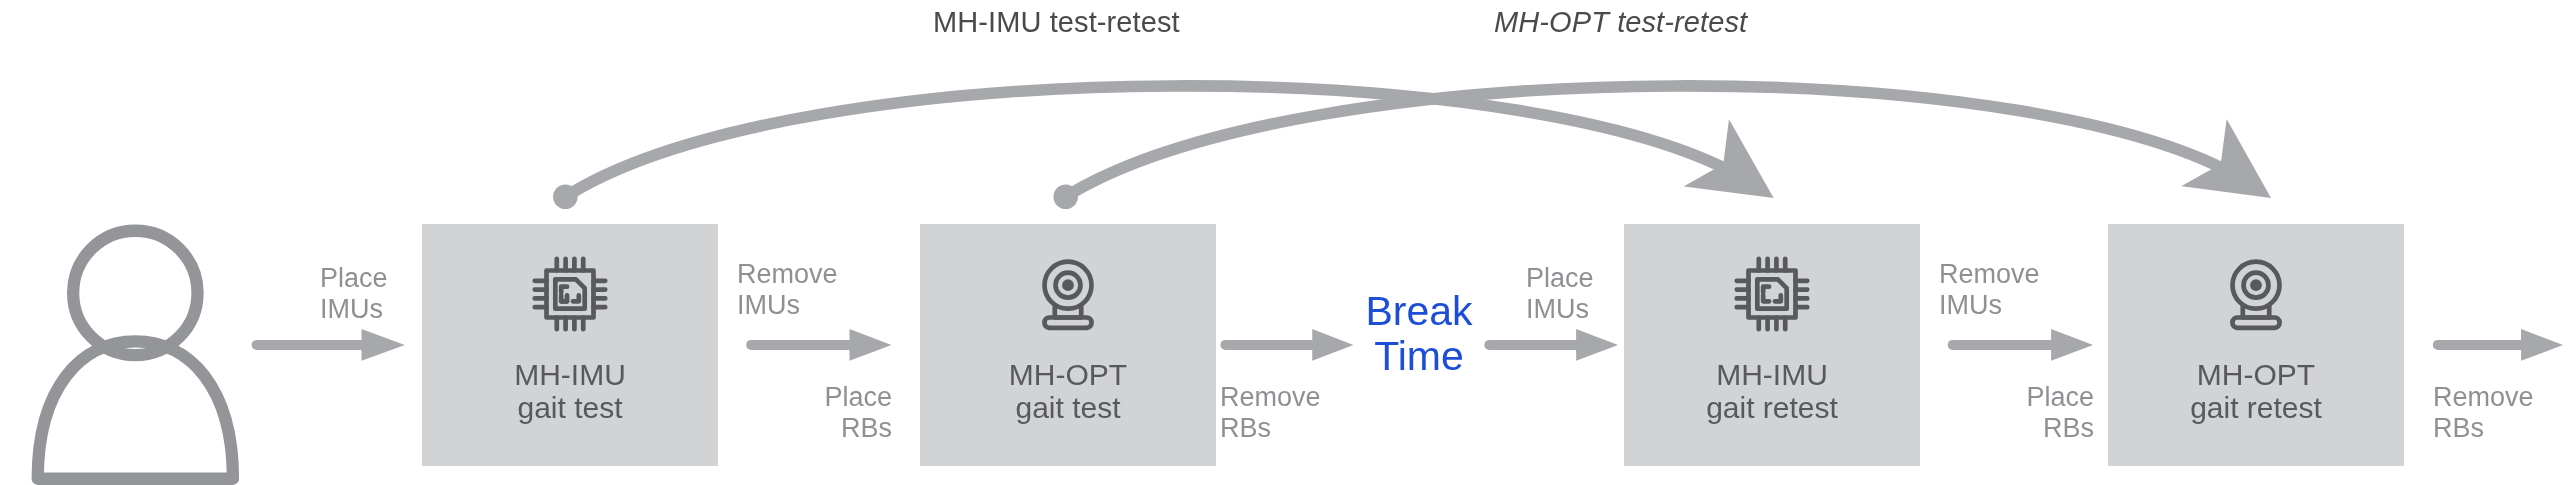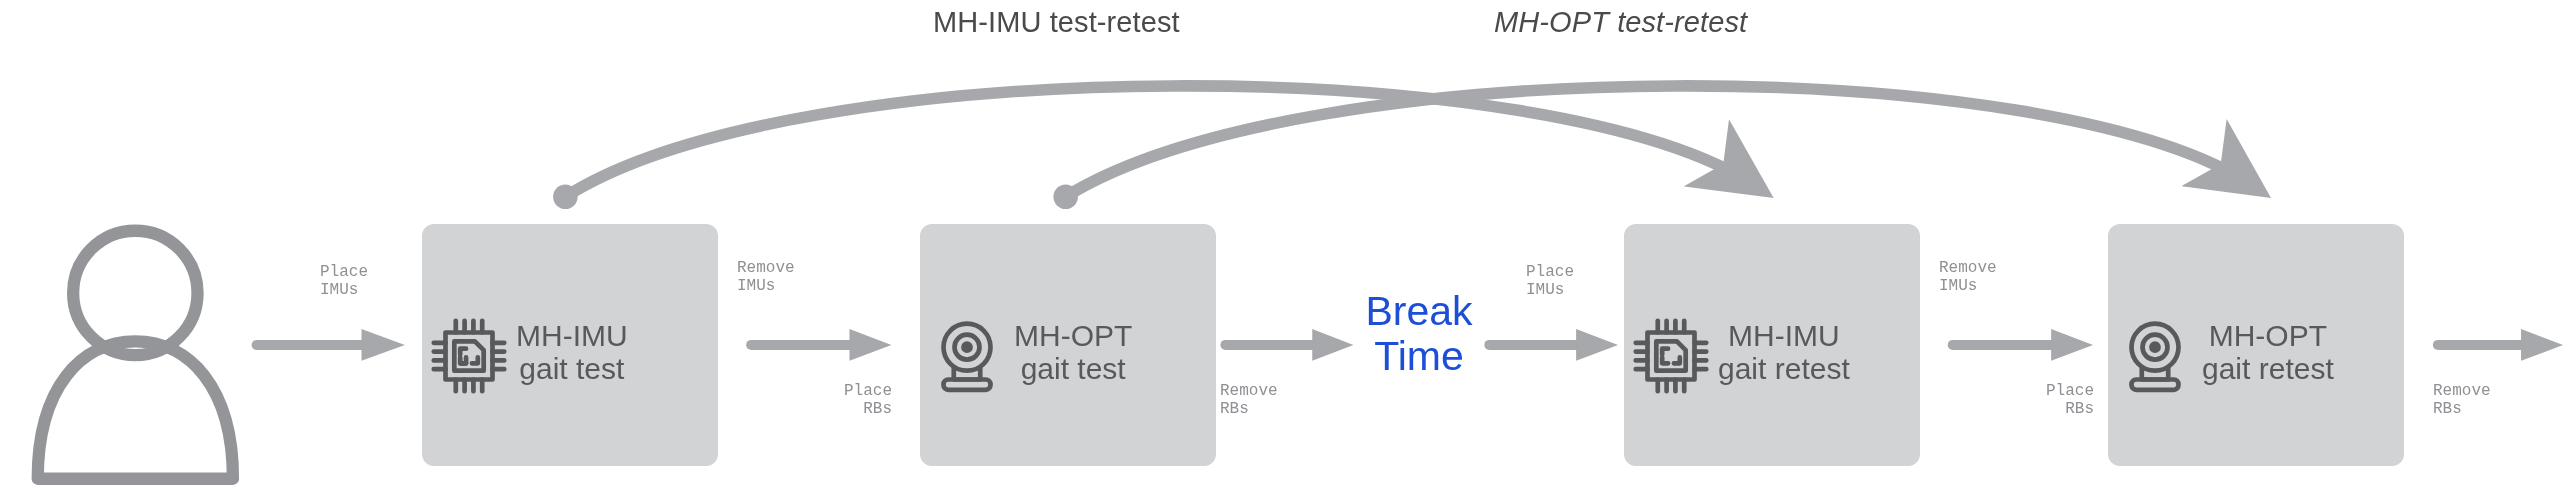--- a/index.html
+++ b/index.html
@@ -5,33 +5,31 @@
   html,body{margin:0;padding:0;background:#ffffff;}
   body{width:2576px;height:486px;font-family:"Liberation Sans",sans-serif;position:relative;overflow:hidden;}
   #stage{position:absolute;left:0;top:0;width:2576px;height:382px;}
   .svg-layer{position:absolute;left:0;top:0;width:2576px;height:486px;}
   .arc-label{
     position:absolute;color:#4a4a4a;font-size:29px;font-weight:400;
     white-space:nowrap;letter-spacing:0.1px;
   }
   .stage-box{
     position:absolute;background:#d2d3d5;
-    display:flex;flex-direction:row;align-items:center;justify-content:flex-start;
+    display:flex;flex-direction:column;align-items:center;justify-content:flex-start;
     box-sizing:border-box;
-    border-radius:12px;
   }
   .stage-box .bx-icon{margin-top:23px;}
   .stage-box .bx-label{
     margin-top:14.5px;color:#58595b;font-size:30px;line-height:1.12;text-align:center;
     white-space:pre-line;
   }
   .step-label{
-    position:absolute;color:#8e9094;font-size:16px;line-height:1.14;
+    position:absolute;color:#8e9094;font-size:27px;line-height:1.14;
     white-space:pre-line;
-    font-family:Liberation Mono, monospace;
   }
   .step-label.right{text-align:right;}
   .break-label{
     position:absolute;color:#1d4ed8;font-size:41px;line-height:1.1;
     text-align:center;white-space:pre-line;
   }
   .person-icon{position:absolute;}
 </style>
 </head>
 <body>

